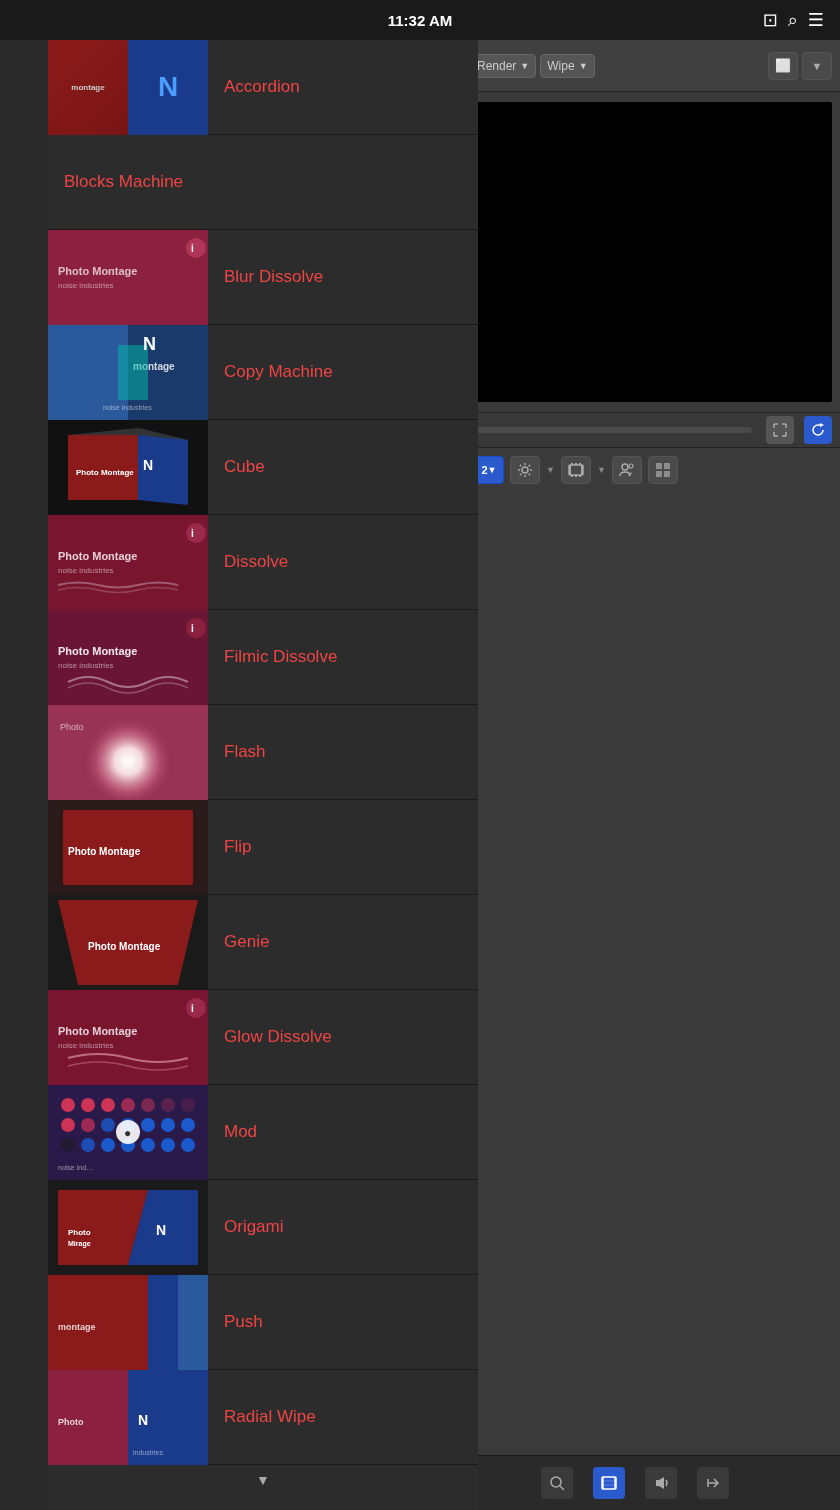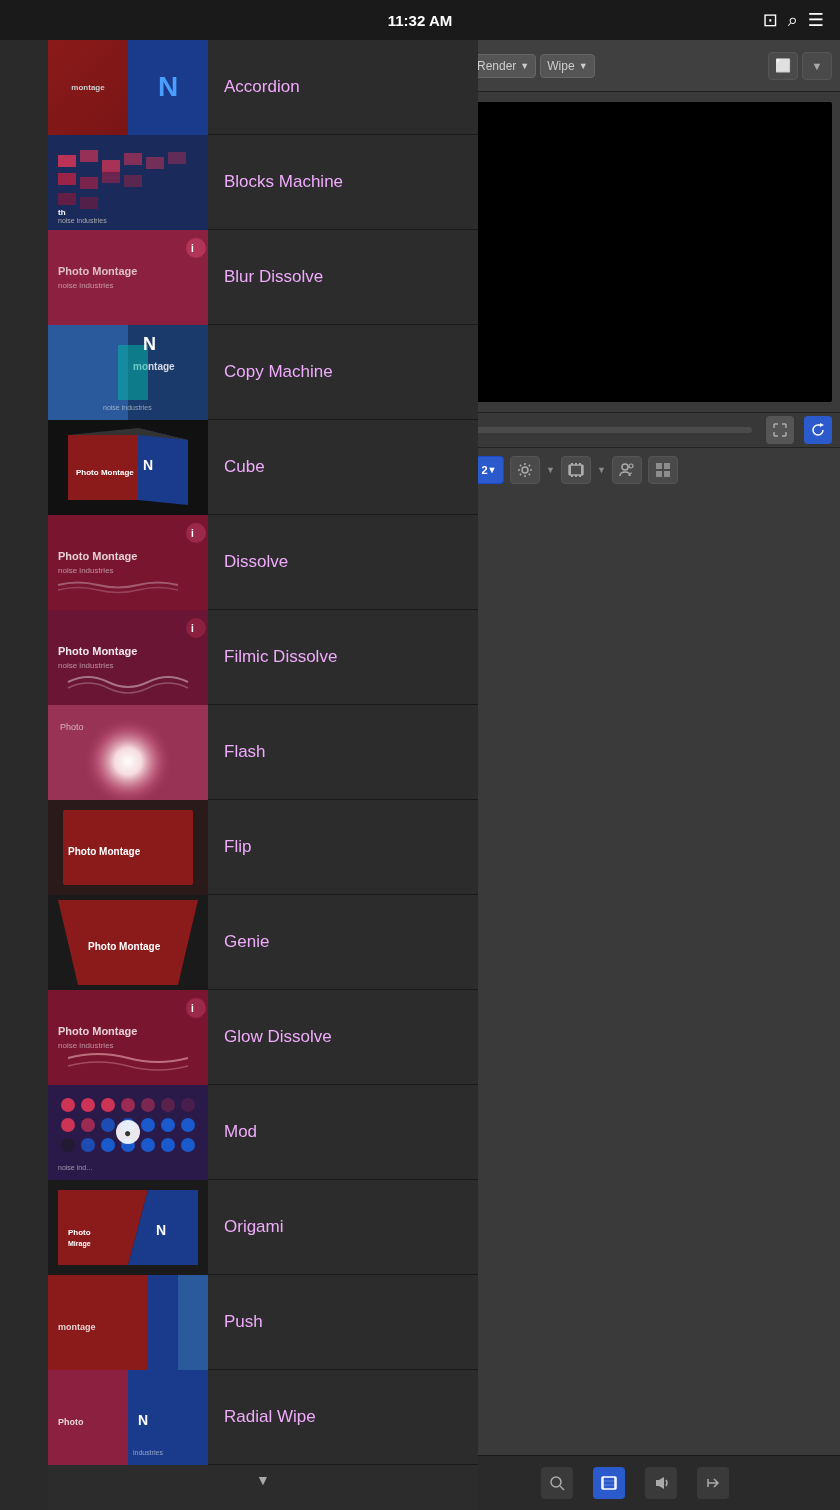--- a/index.html
+++ b/index.html
@@ -59,21 +59,21 @@
       position: relative;
     }
     .transition-thumb {
       width: 160px;
       height: 95px;
       flex-shrink: 0;
       position: relative;
       overflow: hidden;
     }
     .transition-label {
-      color: #f0abfc;
+      color: #ef4444;
       font-size: 17px;
       padding-left: 16px;
       font-weight: 400;
     }
 
     
     .thumb-accordion {
       background: linear-gradient(135deg, #8b1a1a 0%, #1a3a6b 50%, #1a3a6b 100%);
       display: flex; align-items: center; justify-content: center;
     }
@@ -275,39 +275,20 @@
         <span style="color:#ccc;font-size:8px;font-weight:bold;">montage</span>
       </div>
       <div style="position:absolute;left:80px;top:0;width:80px;height:95px;background:#1a3a8b;display:flex;align-items:center;justify-content:center;">
         <span style="color:#4a9eff;font-size:28px;font-weight:bold;">N</span>
       </div>
     </div>
     <span class="transition-label">Accordion</span>
   </div>
 
   <div class="transition-item">
-    <div class="transition-thumb thumb-blocks">
-      <svg width="160" height="95" viewBox="0 0 160 95">
-        <rect width="160" height="95" fill="#1a2a5a"></rect>
-        <rect x="10" y="20" width="18" height="12" fill="#cc3355" opacity="0.9"></rect>
-        <rect x="32" y="15" width="18" height="12" fill="#cc3355" opacity="0.7"></rect>
-        <rect x="54" y="25" width="18" height="12" fill="#cc3355" opacity="0.8"></rect>
-        <rect x="76" y="18" width="18" height="12" fill="#cc3355" opacity="0.6"></rect>
-        <rect x="98" y="22" width="18" height="12" fill="#cc3355" opacity="0.5"></rect>
-        <rect x="120" y="17" width="18" height="12" fill="#cc3355" opacity="0.4"></rect>
-        <rect x="10" y="38" width="18" height="12" fill="#bb2244" opacity="0.8"></rect>
-        <rect x="32" y="42" width="18" height="12" fill="#bb2244" opacity="0.6"></rect>
-        <rect x="54" y="36" width="18" height="12" fill="#bb2244" opacity="0.5"></rect>
-        <rect x="76" y="40" width="18" height="12" fill="#bb2244" opacity="0.4"></rect>
-        <rect x="10" y="58" width="18" height="12" fill="#aa1133" opacity="0.5"></rect>
-        <rect x="32" y="62" width="18" height="12" fill="#aa1133" opacity="0.4"></rect>
-        <text x="10" y="88" fill="#aaa" font-size="7" font-family="Arial">noise industries</text>
-        <text x="10" y="80" fill="white" font-size="8" font-weight="bold" font-family="Arial">th</text>
-      </svg>
-    </div>
     <span class="transition-label">Blocks Machine</span>
   </div>
 
   <div class="transition-item">
     <div class="transition-thumb thumb-blur">
       <svg width="160" height="95" viewBox="0 0 160 95">
         <rect width="160" height="95" fill="#8b2040"></rect>
         <text x="10" y="45" fill="rgba(255,255,255,0.7)" font-size="11" font-weight="bold" font-family="Arial">Photo Montage</text>
         <text x="10" y="58" fill="rgba(255,255,255,0.5)" font-size="8" font-family="Arial">noise industries</text>
         <circle cx="148" cy="18" r="10" fill="#cc4466" opacity="0.6"></circle>

